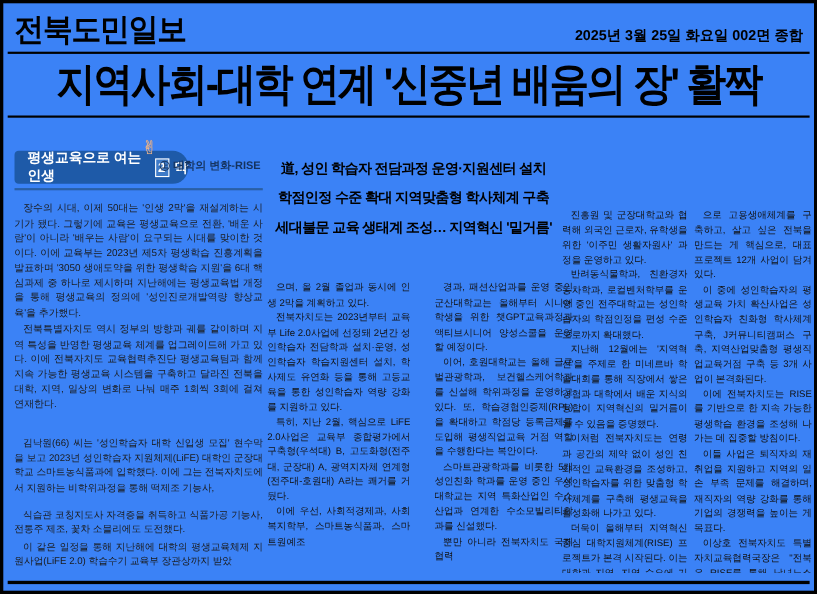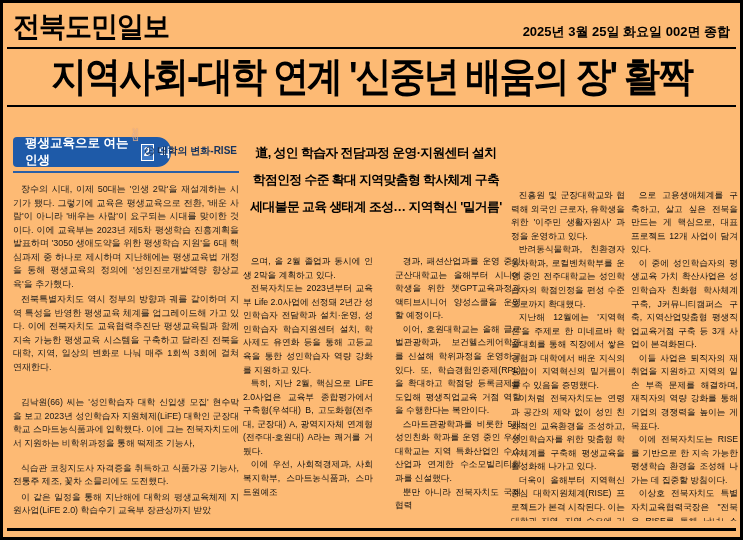--- a/index.html
+++ b/index.html
@@ -1,19 +1,19 @@
 <!DOCTYPE html>
 <html><head>
 <meta charset="utf-8">
 <style>
   html,body{margin:0;padding:0;background:#e8e8e8;}
   *{box-sizing:border-box;}
   .page{
     position:relative;width:743px;height:540px;margin:0 auto;
-    background:#fdba74;border:3px solid #000;
+    background:#3b82f6;border:3px solid #000;
     font-family:"Liberation Sans","DejaVu Sans",sans-serif;color:#111;
     overflow:hidden;
   }
   
   .masthead-row{position:absolute;left:8px;right:8px;top:5px;height:37px;}
   .masthead{position:absolute;left:2px;top:1px;font-size:27px;font-weight:900;
     letter-spacing:-1px;color:#000;transform:scaleY(1.05);}
   .dateline{position:absolute;right:2px;bottom:4px;font-size:13px;font-weight:bold;color:#000;}
   .rule-header{position:absolute;left:4px;right:4px;top:44px;height:2px;background:#000;}
   .headline{position:absolute;left:0;right:0;top:47px;text-align:center;
@@ -114,20 +114,20 @@
   <div class="bodycol col-3">
     <p>진흥원 및 군장대학교와 협력해 외국인 근로자, 유학생을 위한 '이주민 생활자원사' 과정을 운영하고 있다.</p>
     <p>반려동식물학과, 친환경자동차학과, 로컬벤처학부를 운영 중인 전주대학교는 성인학습자의 학점인정을 편성 수준으로까지 확대했다.</p>
     <p>지난해 12월에는 '지역혁신'을 주제로 한 미네르바 학술대회를 통해 직장에서 쌓은 경험과 대학에서 배운 지식의 융합이 지역혁신의 밑거름이 될 수 있음을 증명했다.</p>
     <p>이처럼 전북자치도는 연령과 공간의 제약 없이 성인 친화적인 교육환경을 조성하고, 성인학습자를 위한 맞춤형 학사체계를 구축해 평생교육을 활성화해 나가고 있다.</p>
     <p>더욱이 올해부터 지역혁신중심 대학지원체계(RISE) 프로젝트가 본격 시작된다. 이는 대학과 지역, 지역 수요에 기반한 맞춤형 인력양성</p>
   </div>
   <div class="bodycol col-4">
     <p>으로 고용생애체계를 구축하고, 살고 싶은 전북을 만드는 게 핵심으로, 대표 프로젝트 12개 사업이 담겨 있다.</p>
     <p>이 중에 성인학습자의 평생교육 가치 확산사업은 성인학습자 친화형 학사체계 구축, J커뮤니티캠퍼스 구축, 지역산업맞춤형 평생직업교육거점 구축 등 3개 사업이 본격화된다.</p>
+    <p>이에 전북자치도는 RISE를 기반으로 한 지속 가능한 평생학습 환경을 조성해 나가는 데 집중할 방침이다.</p>
     <p>이들 사업은 퇴직자의 재취업을 지원하고 지역의 일손 부족 문제를 해결하며, 재직자의 역량 강화를 통해 기업의 경쟁력을 높이는 게 목표다.</p>
-    <p>이에 전북자치도는 RISE를 기반으로 한 지속 가능한 평생학습 환경을 조성해 나가는 데 집중할 방침이다.</p>
     <p>이상호 전북자치도 특별자치교육협력국장은 "전북은 RISE를 통해 남녀노소 배움의 장이 열릴 것"이라며 "성인 친화적 평생교육 환경을 조성하고, 누구나 배움의 기회를 가질 수 있도록 최선을 다하겠다"고 말했다.</p>
 
   </div>
 
   <div class="rule-bottom"></div>
 </div>
 
 </body></html>

